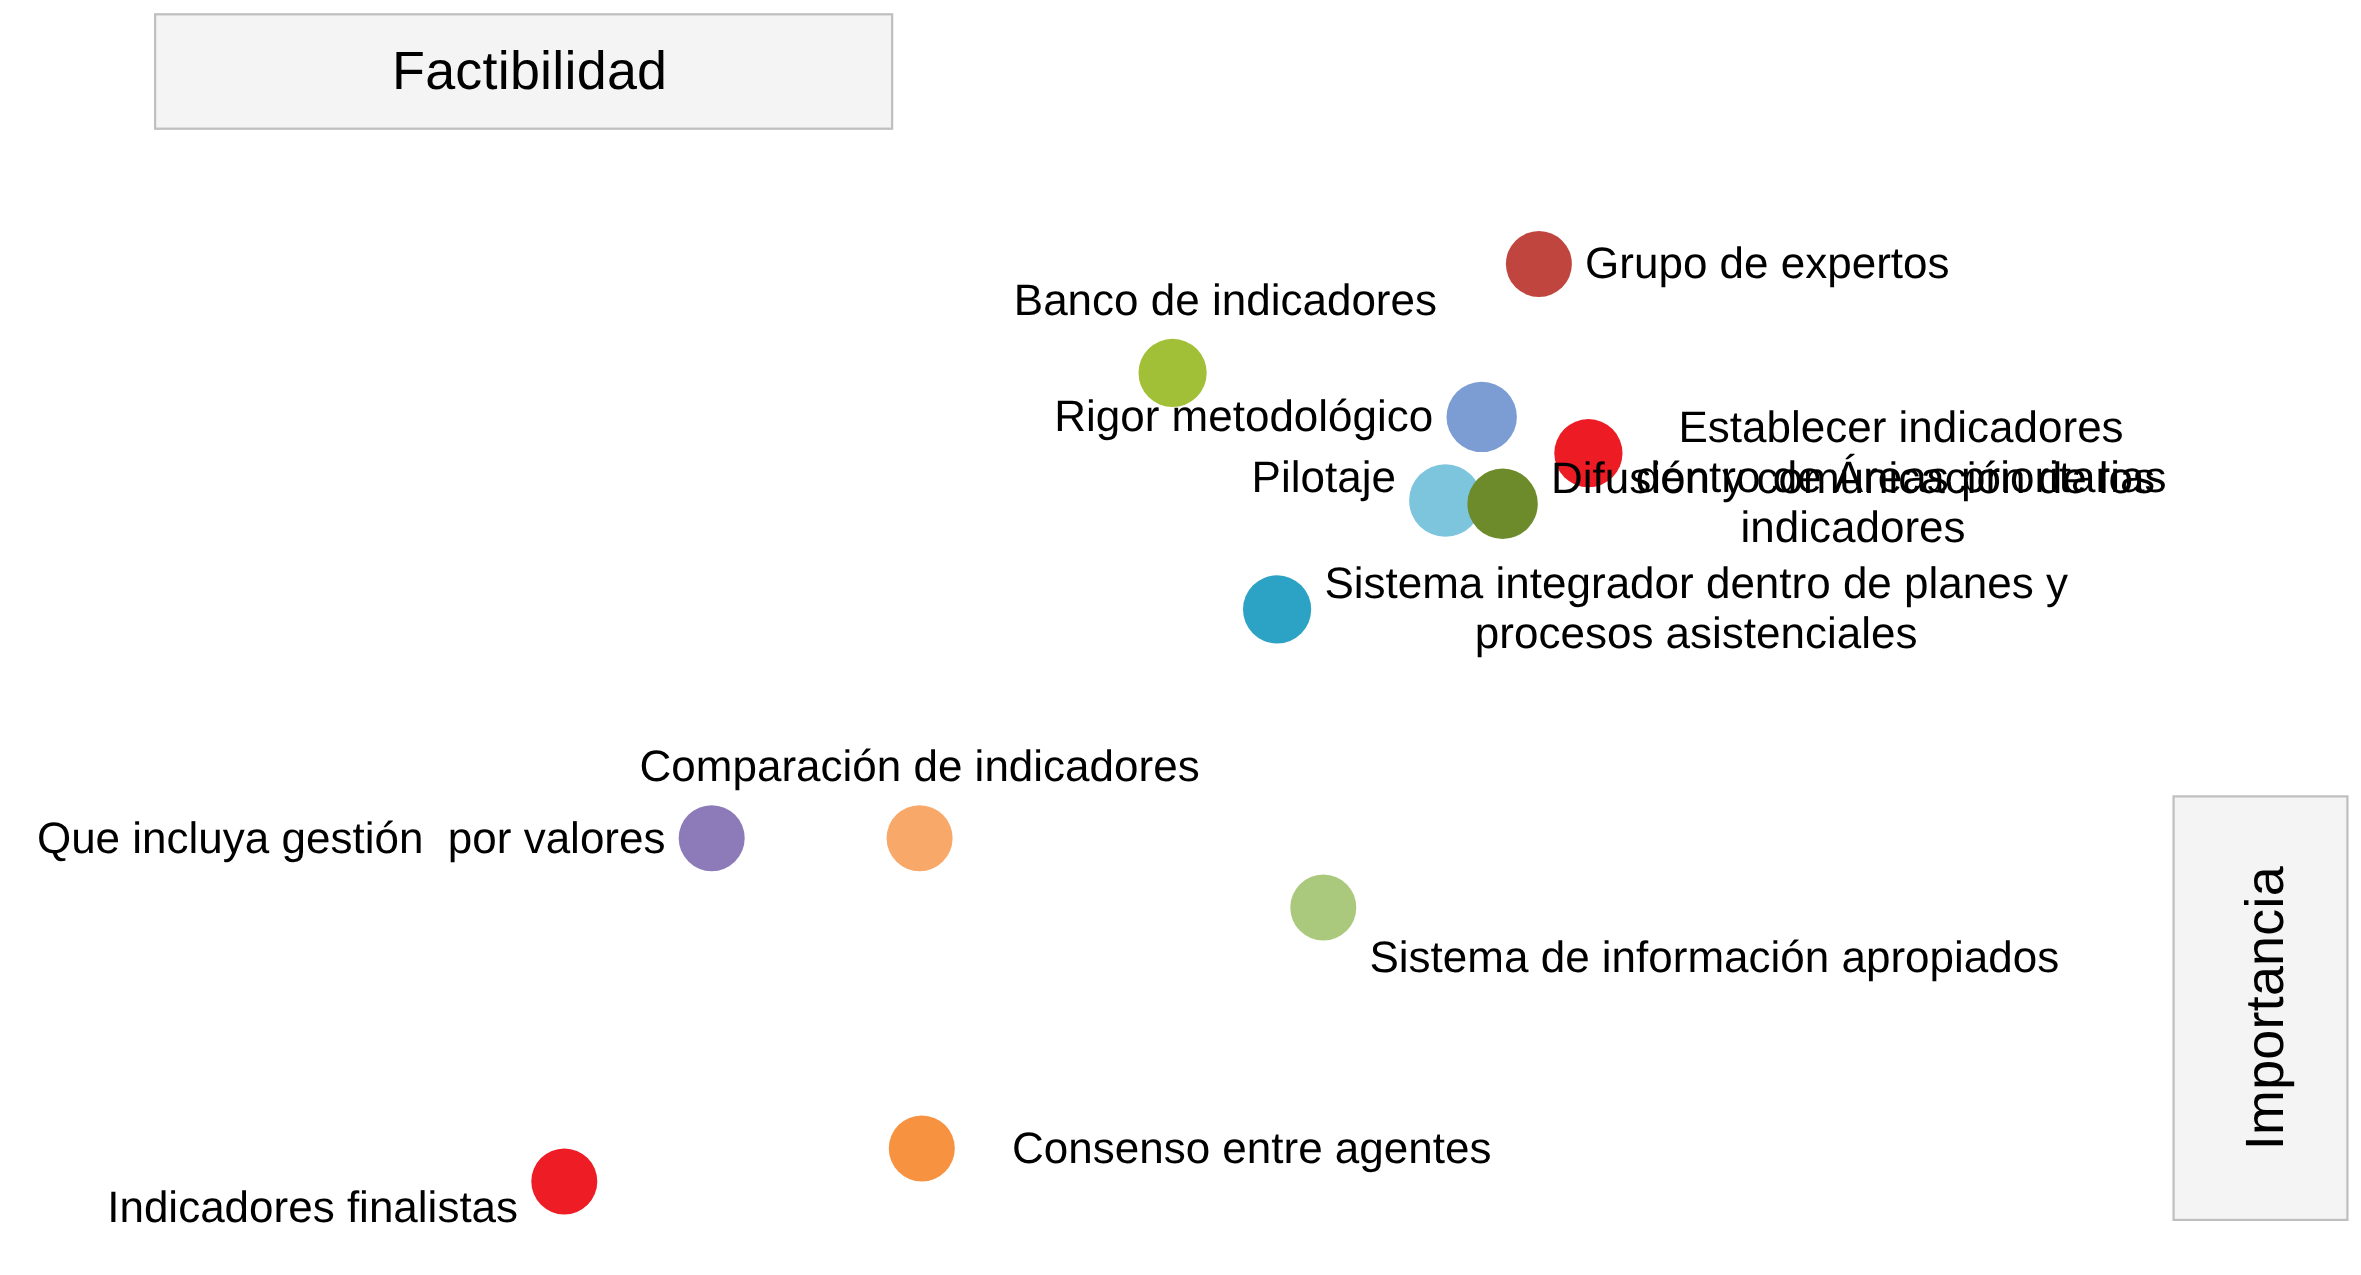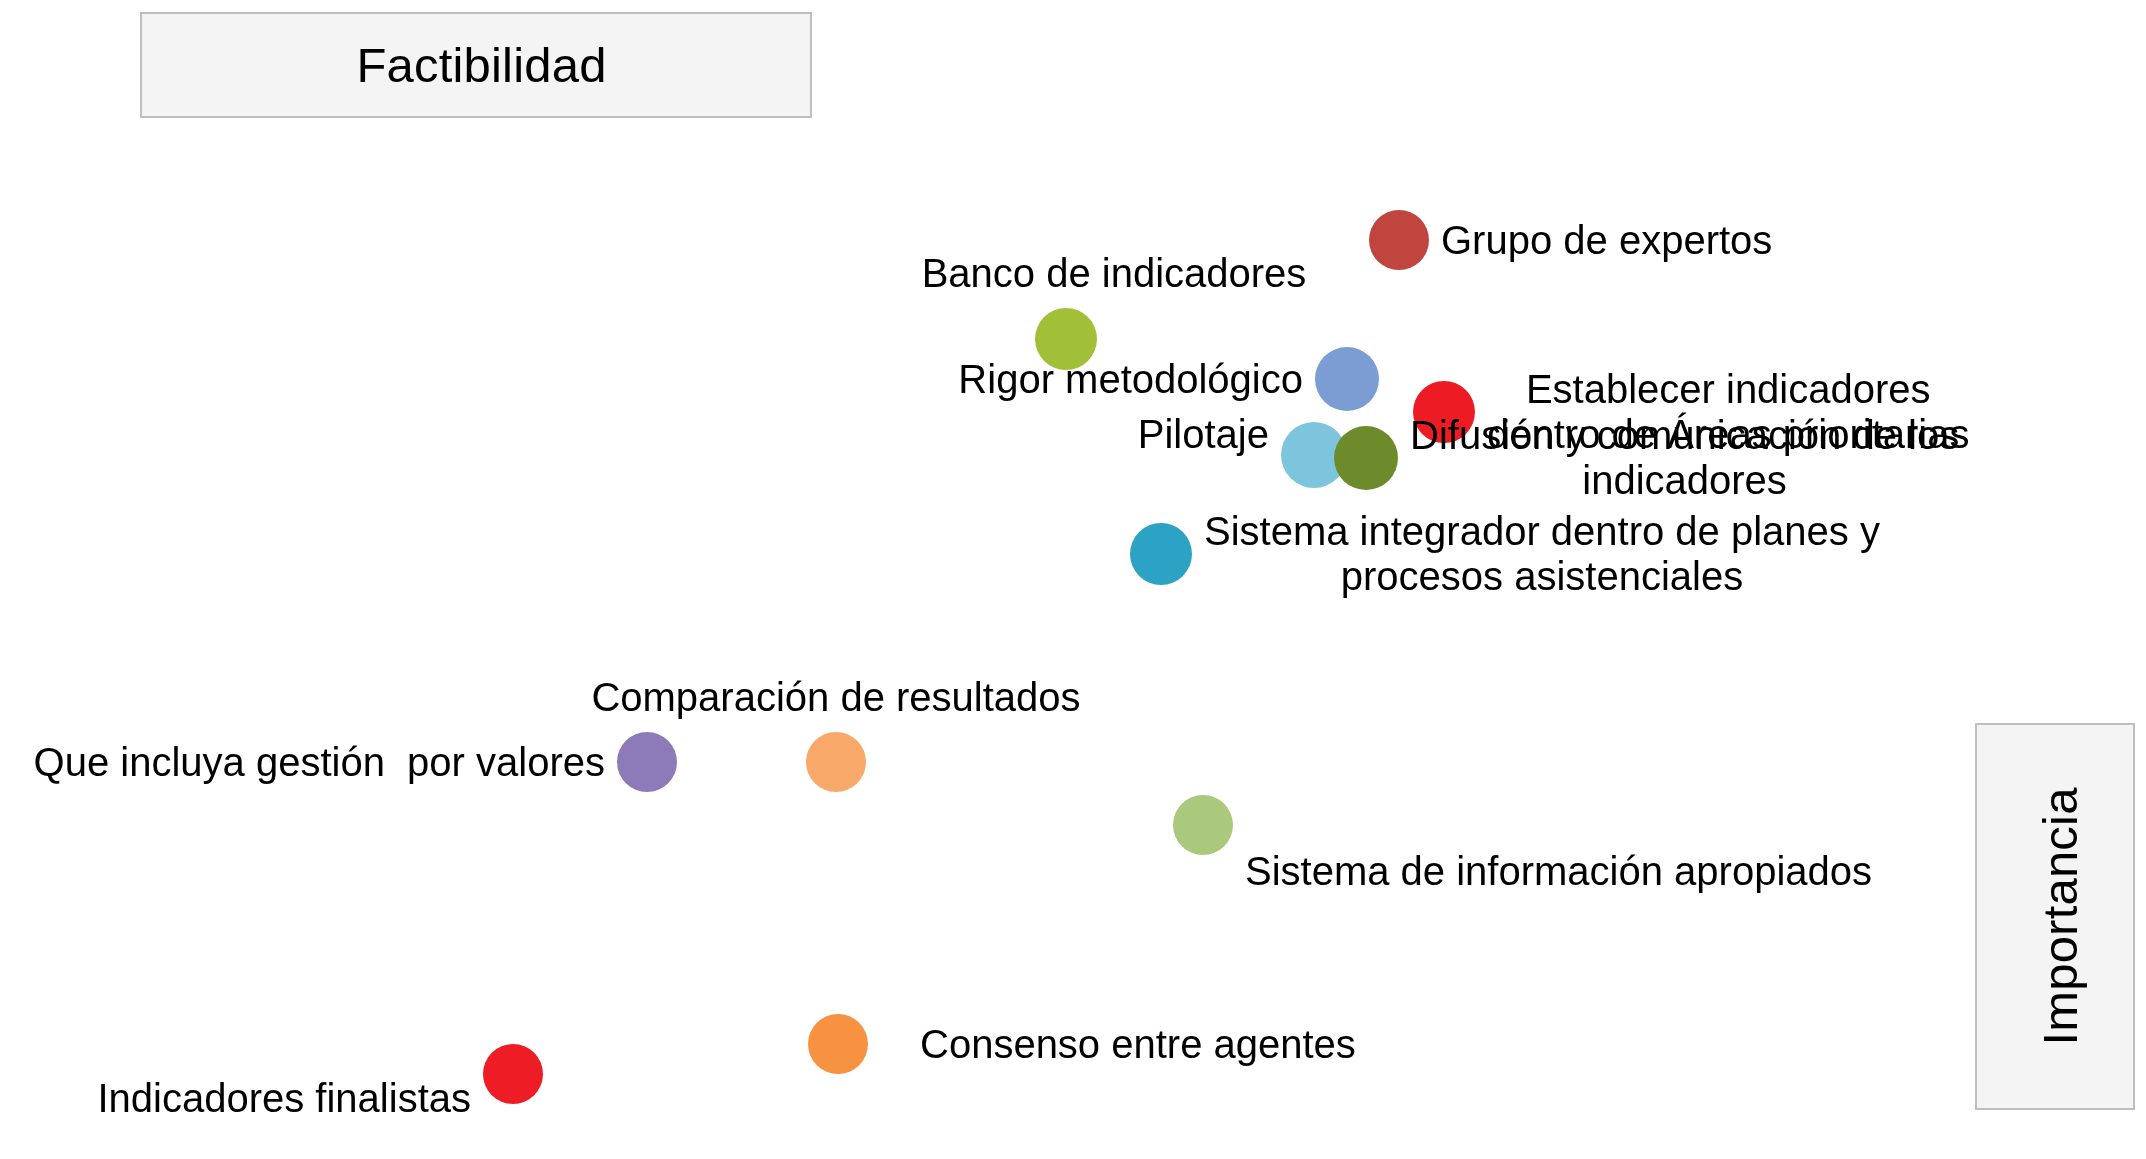--- a/index.html
+++ b/index.html
@@ -101,21 +101,21 @@
       <div class="point-label align-right" style="right: 877px; top: 412px;">Pilotaje</div>
       <div class="bubble" style="left: 1334px; top: 426px; width: 64px; height: 64px; background: rgb(109, 139, 43);"></div>
       <div class="point-label align-center" style="left: 1410px; top: 413.2px;">Difusión y comunicación de los
 indicadores</div>
       <div class="bubble" style="left: 1130px; top: 523px; width: 62px; height: 62px; background: rgb(44, 162, 196);"></div>
       <div class="point-label align-center" style="left: 1204px; top: 509.2px;">Sistema integrador dentro de planes y
 procesos asistenciales</div>
       <div class="bubble" style="left: 617px; top: 732px; width: 60px; height: 60px; background: rgb(140, 123, 184);"></div>
       <div class="point-label align-right" style="right: 1541px; top: 739.6px;">Que incluya gestión  por valores</div>
       <div class="bubble" style="left: 806px; top: 732px; width: 60px; height: 60px; background: rgb(248, 168, 105);"></div>
-      <div class="point-label align-center" style="left: 0px; width: 1672px; top: 675.2px;">Comparación de resultados</div>
+      <div class="point-label align-center" style="left: 0px; width: 1672px; top: 675.2px;">Comparación de indicadores</div>
       <div class="bubble" style="left: 1173px; top: 795px; width: 60px; height: 60px; background: rgb(170, 201, 124);"></div>
       <div class="point-label align-left" style="left: 1245px; top: 849px;">Sistema de información apropiados</div>
       <div class="bubble" style="left: 808px; top: 1014px; width: 60px; height: 60px; background: rgb(247, 146, 64);"></div>
       <div class="point-label align-center" style="left: 880px; top: 1021.6px; margin-left: 40px;">Consenso entre agentes</div>
       <div class="bubble" style="left: 483px; top: 1044px; width: 60px; height: 60px; background: rgb(238, 28, 37);"></div>
       <div class="point-label align-right" style="right: 1675px; top: 1051.6px; margin-top: 24px;">Indicadores finalistas</div>
     </div>
 
 </div>
 

